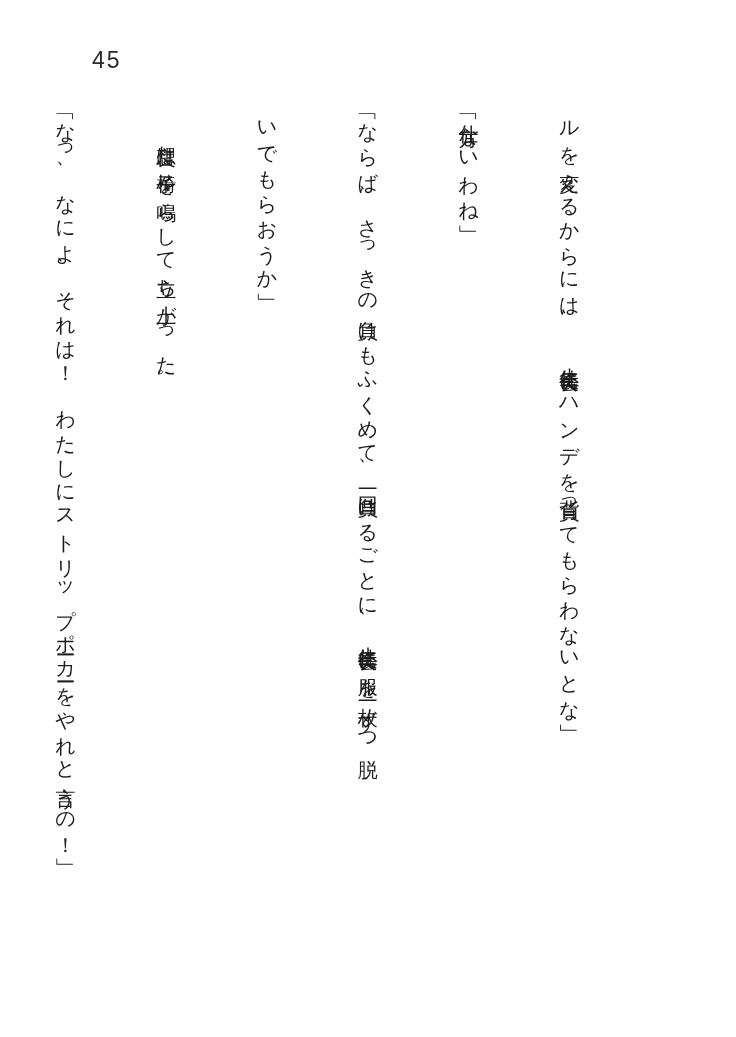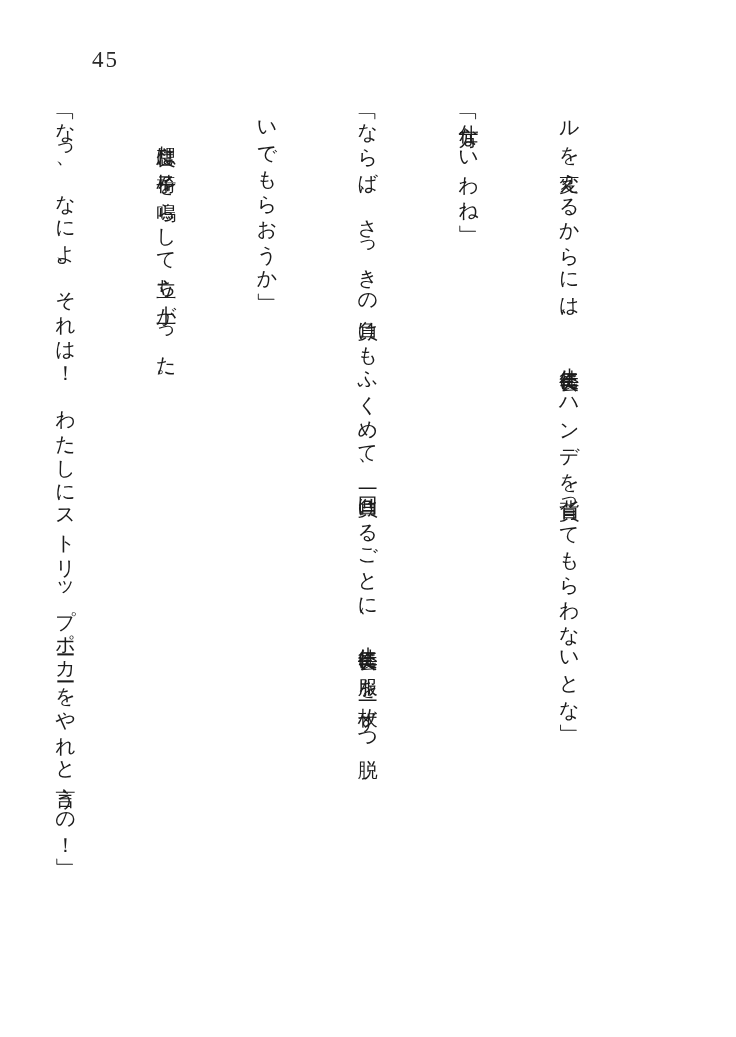--- a/index.html
+++ b/index.html
@@ -16,21 +16,21 @@
     font-family: "Liberation Serif", "DejaVu Serif", serif;
     color: #1c1c1c;
   }
   .page-number {
     position: absolute;
     top: 47px;
     left: 92px;
     font-size: 23px;
     letter-spacing: 2px;
     color: #2a2a2a;
-    font-family: Liberation Serif, serif;
+    font-family: Liberation Sans, sans-serif;
   }
   .text-area {
     position: absolute;
     top: 107px;
     right: 83px;
     width: 574px;
     height: 850px;
     writing-mode: vertical-rl;
     text-orientation: mixed;
     font-size: 20px;

